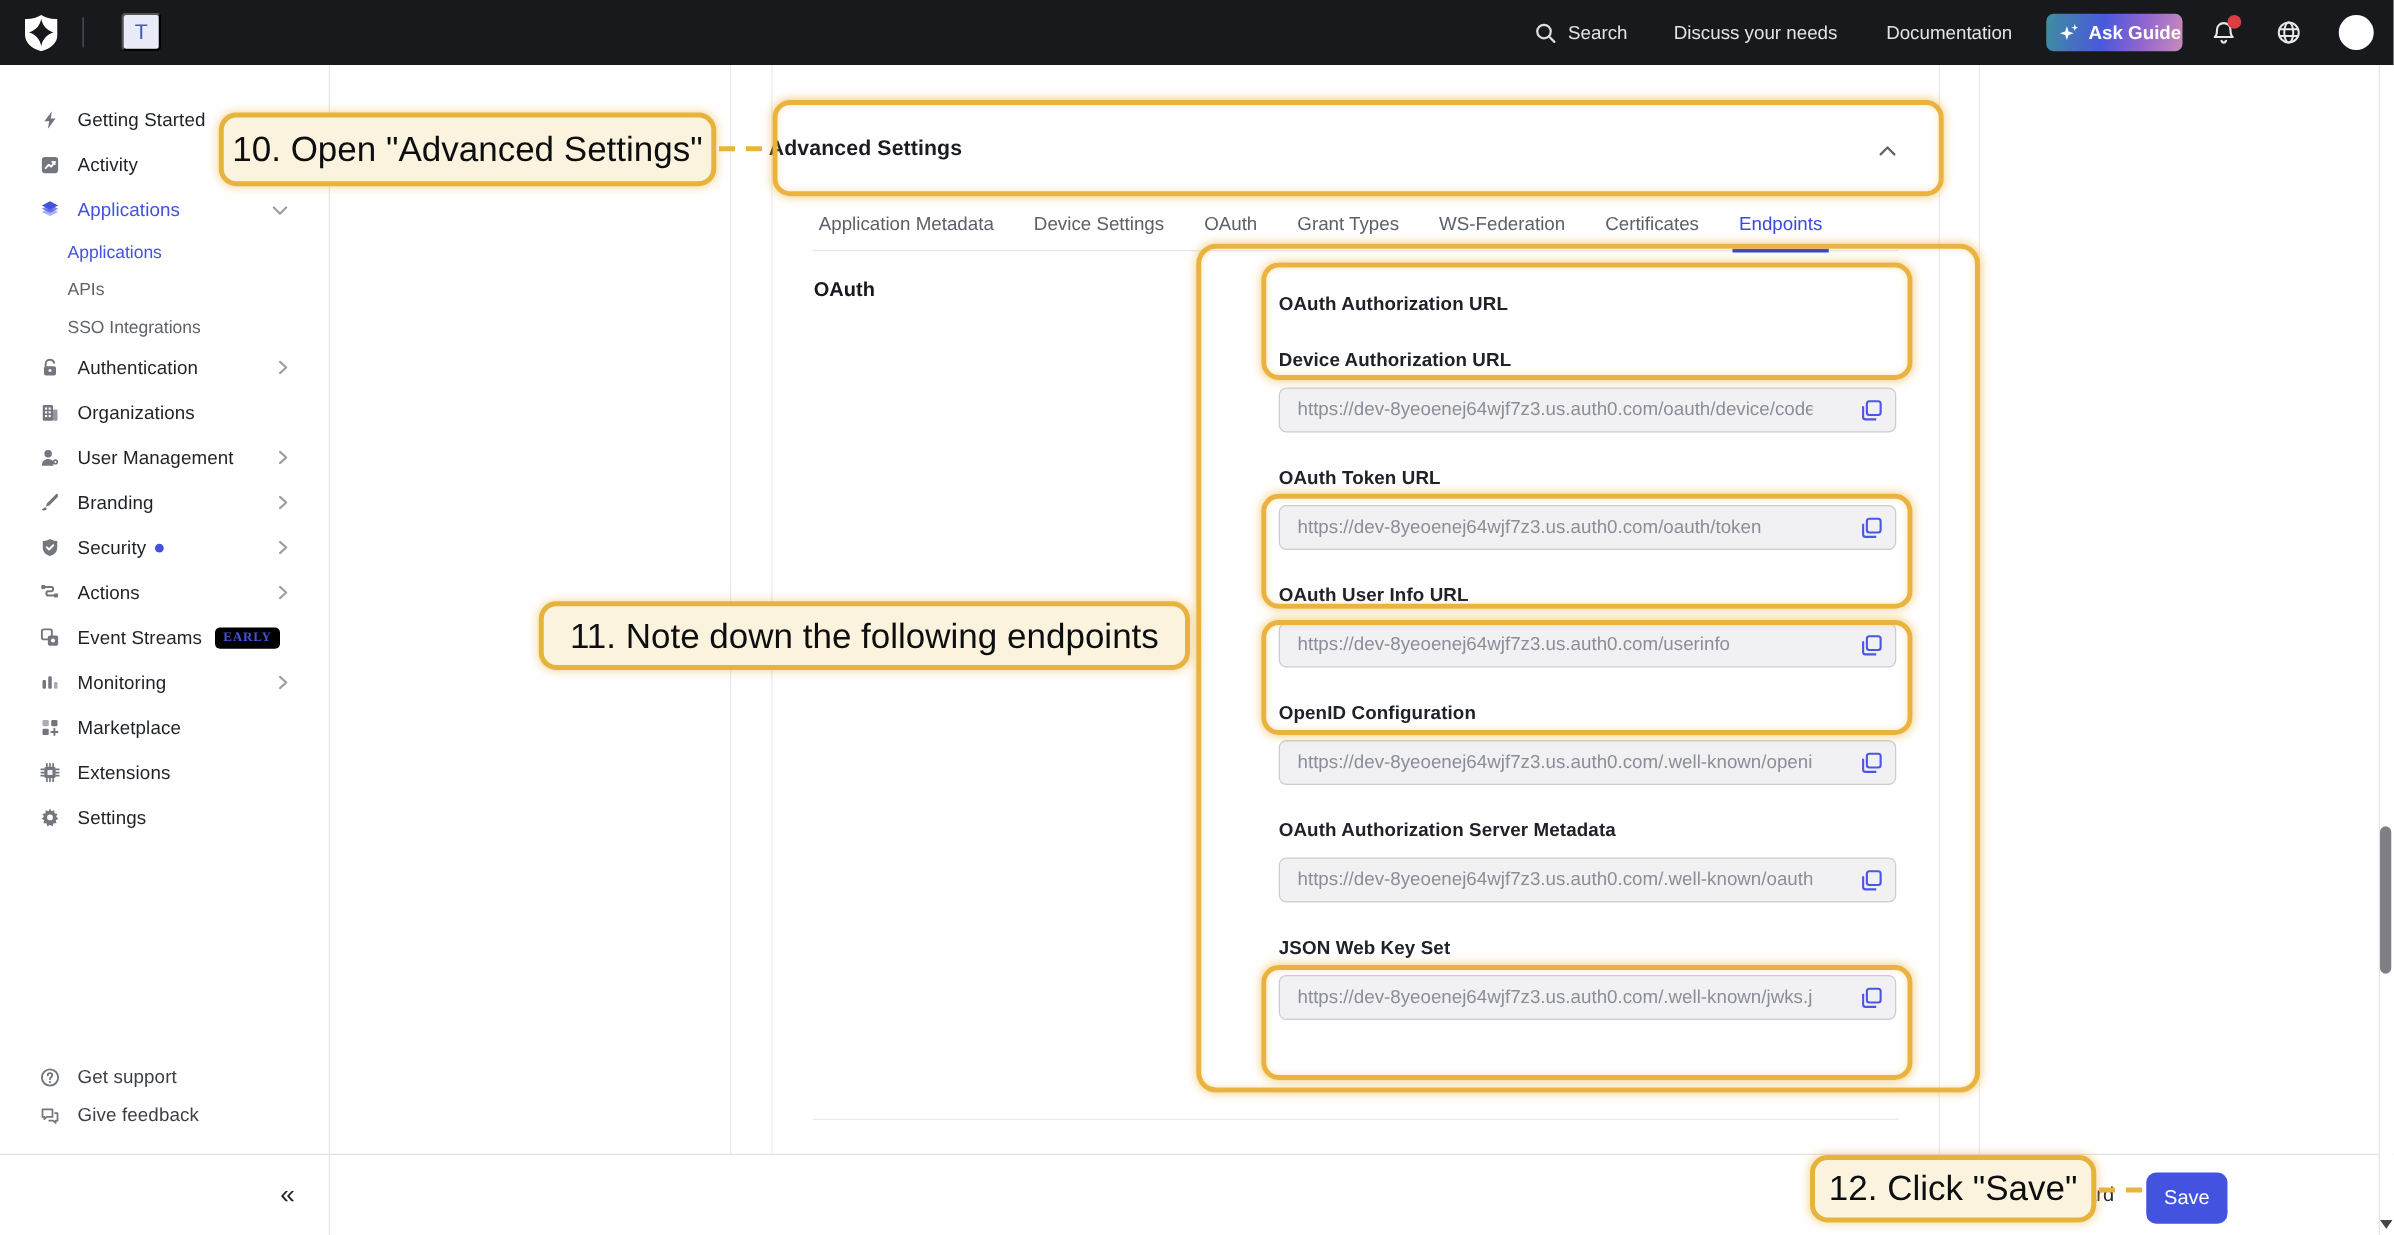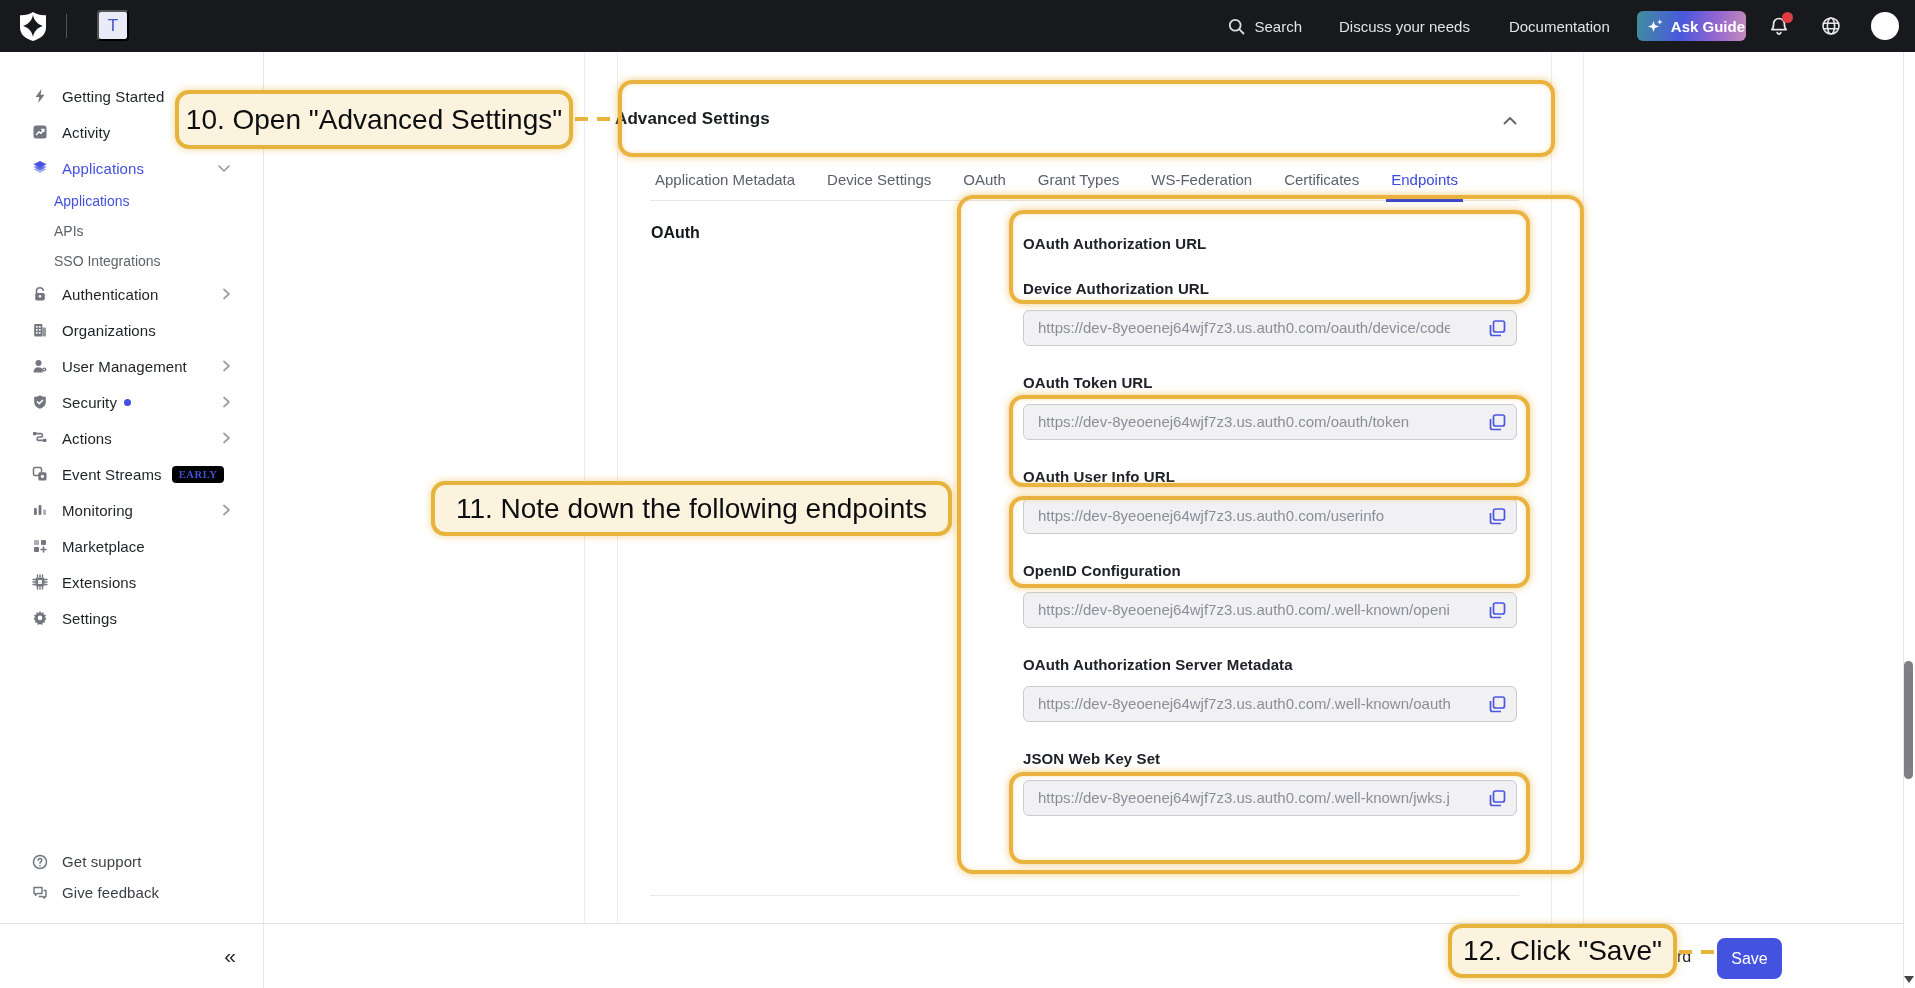--- a/index.html
+++ b/index.html
@@ -229,20 +229,34 @@
         <span class="nav-label">User Management</span>
         <span class="nav-chevron">
           <svg width="9" height="14" viewBox="0 0 9 14" fill="none" stroke="currentColor" stroke-width="1.7" stroke-linecap="round" stroke-linejoin="round">
             <path d="M2 2.5 L7 7 L2 11.5"></path>
           </svg>
         </span>
       </div>
       <div class="nav-item">
         <span class="nav-icon">
           <svg width="16" height="16" viewBox="0 0 16 16">
+            <path fill="currentColor" d="M13.8 1.2 C14.6 2 14.6 3.2 13.8 4 L7.4 10.4 L4.6 11.4 L5.6 8.6 L12 2.2 C12.8 1.4 13 .4 13.8 1.2 Z"></path>
+            <path fill="currentColor" d="M4.2 11.8 C3 12 2.6 13.2 1.4 13.4 C2 14.4 4 14.8 5 13.8 C5.6 13.2 5.4 12.2 4.2 11.8 Z"></path>
+          </svg>
+        </span>
+        <span class="nav-label">Branding</span>
+        <span class="nav-chevron">
+          <svg width="9" height="14" viewBox="0 0 9 14" fill="none" stroke="currentColor" stroke-width="1.7" stroke-linecap="round" stroke-linejoin="round">
+            <path d="M2 2.5 L7 7 L2 11.5"></path>
+          </svg>
+        </span>
+      </div>
+      <div class="nav-item">
+        <span class="nav-icon">
+          <svg width="16" height="16" viewBox="0 0 16 16">
             <path fill="currentColor" d="M8 1.2 C6.2 2.4 4.1 2.8 2.2 2.7 L2.2 8 C2.2 11.4 4.6 13.8 8 14.8 C11.4 13.8 13.8 11.4 13.8 8 L13.8 2.7 C11.9 2.8 9.8 2.4 8 1.2 Z"></path>
             <path d="M5.4 7.8 L7.2 9.6 L10.6 6.2" stroke="#fff" stroke-width="1.5" fill="none" stroke-linecap="round" stroke-linejoin="round"></path>
           </svg>
         </span>
         <span class="nav-label">Security</span>
         <span class="nav-dot"></span>
         <span class="nav-chevron">
           <svg width="9" height="14" viewBox="0 0 9 14" fill="none" stroke="currentColor" stroke-width="1.7" stroke-linecap="round" stroke-linejoin="round">
             <path d="M2 2.5 L7 7 L2 11.5"></path>
           </svg>

